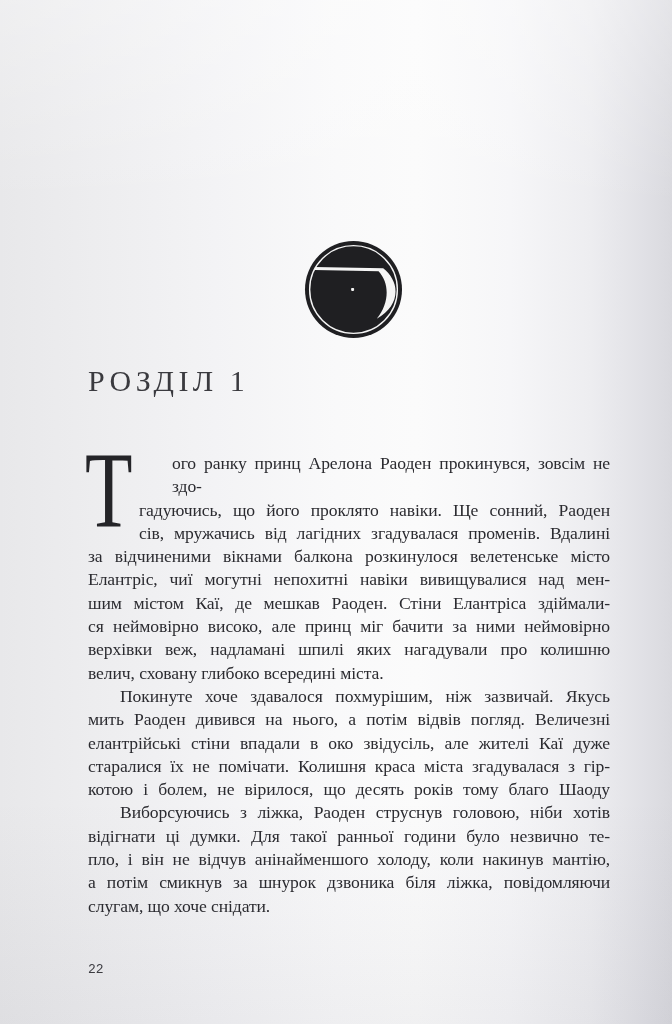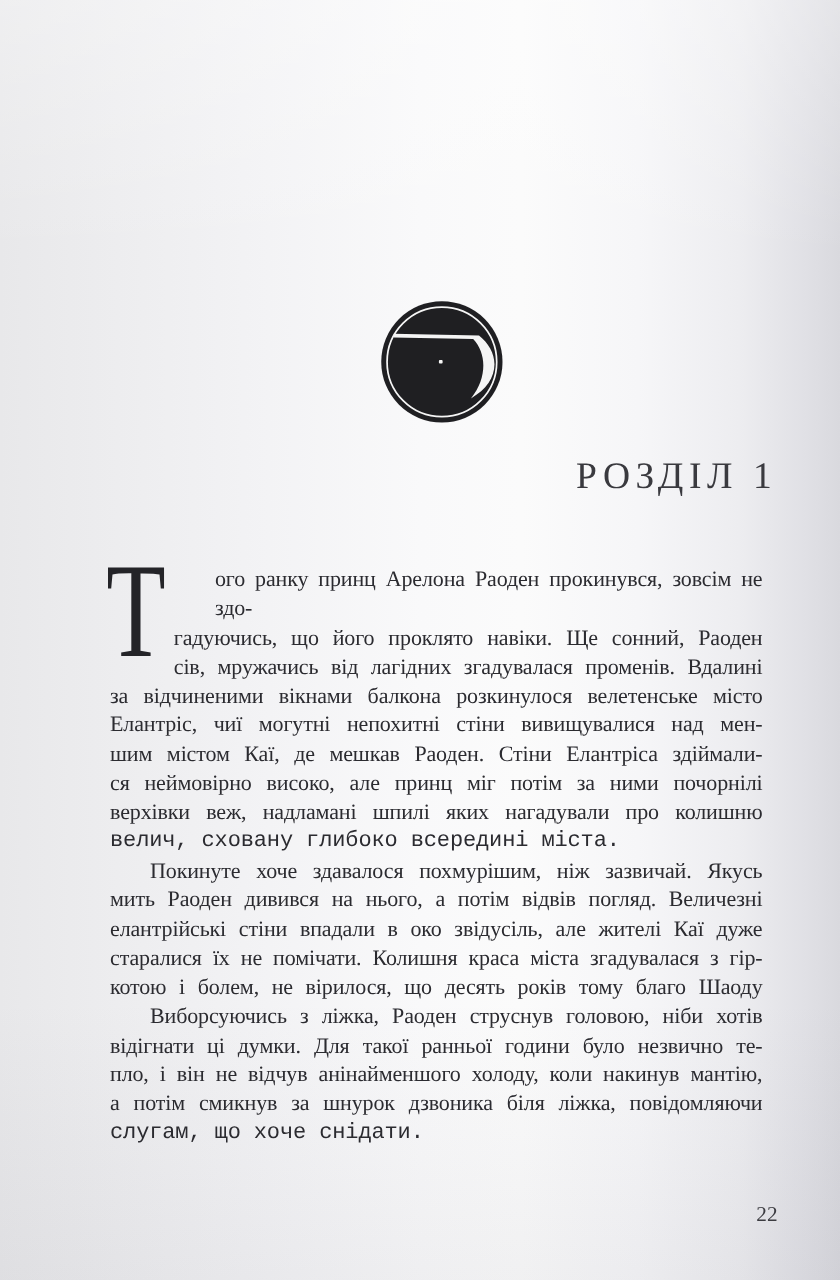--- a/index.html
+++ b/index.html
@@ -14,21 +14,21 @@
       linear-gradient(90deg, #e8e8ea 0%, #ededef 14%, #f3f3f5 32%, #f9f9fa 50%, #fbfbfb 62%, #f6f6f8 76%, #ededf0 88%, #e0e0e5 96%, #d9d9de 100%);
   }
   .aon{
     position:absolute;
     left:304px;top:240px;
     width:99px;height:99px;
   }
   .chapter-title{
     position:absolute;
     left:88px;top:365px;width:534px;
-    text-align:right;
+    text-align:left;
     font-size:30px;
     line-height:32px;
     letter-spacing:4.5px;
     color:#3a3a3f;
   }
   .body-text{
     position:absolute;
     left:88px;top:452px;width:522px;
     font-size:17.6px;
     line-height:23.3px;
@@ -36,40 +36,40 @@
     color:#2b2b30;
   }
   .line{
     text-align:justify;
     text-align-last:justify;
     white-space:normal;
   }
   .line.last{
     text-align:right;
     text-align-last:left;
-    font-family:Liberation Mono, monospace;
   }
   .line.cap-l1{margin-left:84px;}
   .line.cap-l23{margin-left:51px;}
   .line.indent{margin-left:32px;}
   .dropcap{
     position:absolute;
     left:-3px;top:-16px;
     font-size:108px;
     line-height:1;
     color:#242428;
     transform:scaleX(0.72);
     transform-origin:left top;
   }
   .page-number{
     position:absolute;
     left:88px;top:962px;width:534px;
-    text-align:right;
-    font-size:17px;
+    text-align:left;
+    font-size:13px;
     color:#3b3b40;
+    font-family:Liberation Mono, monospace;
   }
 </style>
 </head>
 <body>
 
 <div class="page">
 
   <svg class="aon" viewBox="0 0 100 100">
     <circle cx="50" cy="50" r="49" fill="#1f1f22"></circle>
     <circle cx="50" cy="50" r="44.3" fill="none" stroke="#f5f5f5" stroke-width="1.4"></circle>
@@ -87,23 +87,23 @@
 
   <div class="chapter-title">РОЗДІЛ 1</div>
 
   <div class="body-text">
     <span class="dropcap">Т</span>
     <div>
         <div class="line cap-l1">ого ранку принц Арелона Раоден прокинувся, зовсім не здо-</div>
         <div class="line cap-l23">гадуючись, що його проклято навіки. Ще сонний, Раоден</div>
         <div class="line cap-l23">сів, мружачись від лагідних згадувалася променів. Вдалині</div>
         <div class="line">за відчиненими вікнами балкона розкинулося велетенське місто</div>
-        <div class="line">Елантріс, чиї могутні непохитні стіни вивищувалися над мен-</div>
+        <div class="line">Елантріс, чиї могутні непохитні навіки вивищувалися над мен-</div>
         <div class="line">шим містом Каї, де мешкав Раоден. Стіни Елантріса здіймали-</div>
-        <div class="line">ся неймовірно високо, але принц міг потім за ними почорнілі</div>
+        <div class="line">ся неймовірно високо, але принц міг бачити за ними неймовірно</div>
         <div class="line">верхівки веж, надламані шпилі яких нагадували про колишню</div>
         <div class="line last">велич, сховану глибоко всередині міста.</div>
       </div>
     <div>
         <div class="line indent">Покинуте хоче здавалося похмурішим, ніж зазвичай. Якусь</div>
         <div class="line">мить Раоден дивився на нього, а потім відвів погляд. Величезні</div>
         <div class="line">елантрійські стіни впадали в око звідусіль, але жителі Каї дуже</div>
         <div class="line">старалися їх не помічати. Колишня краса міста згадувалася з гір-</div>
         <div class="line">котою і болем, не вірилося, що десять років тому благо Шаоду</div>
       </div>

